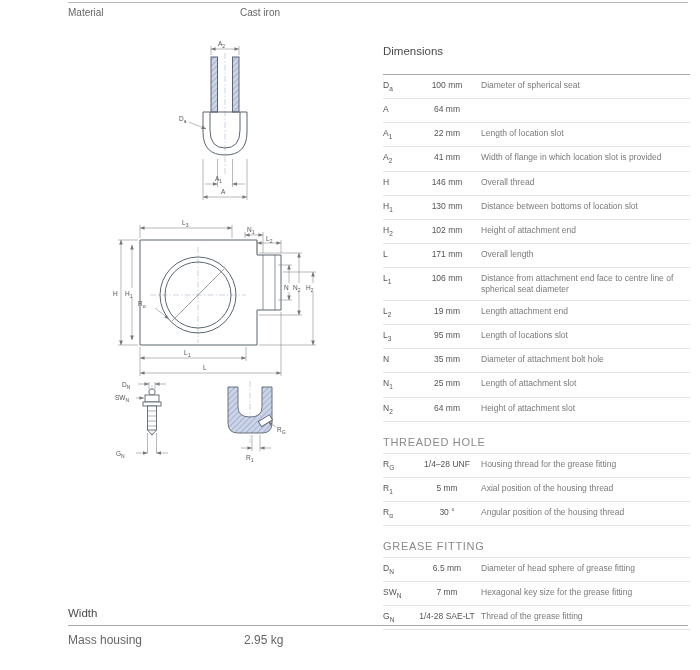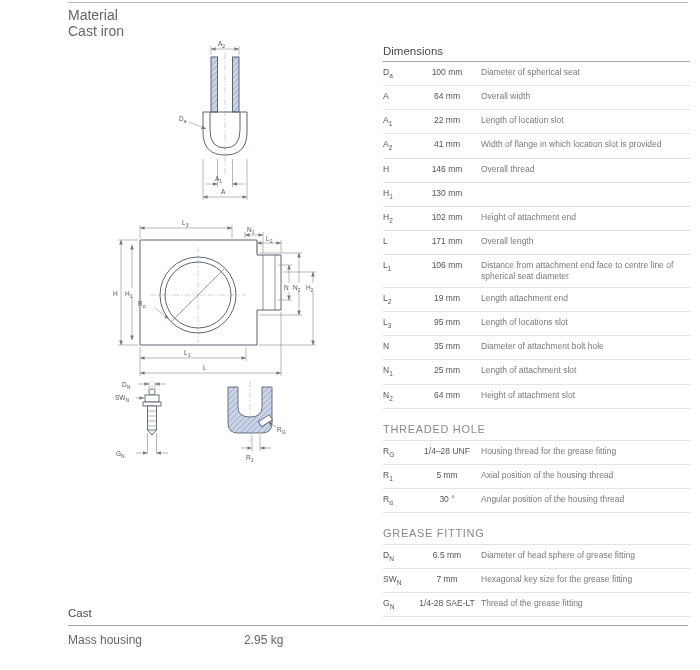--- a/index.html
+++ b/index.html
@@ -5,31 +5,31 @@
   * { box-sizing: border-box; margin: 0; padding: 0; }
   html, body { background: #fff; }
   body {
     width: 700px; height: 670px; position: relative;
     font-family: "Liberation Sans", sans-serif; color: #555;
     overflow: hidden;
   }
   .material-row {
     position: absolute; left: 68px; top: 2px; width: 620px;
     border-top: 1px solid #b8b8b8; padding-top: 4px;
-    display: flex; font-size: 14px; color: #666; flex-direction: column;
+    display: flex; font-size: 10px; color: #666;
   }
   .material-row .label { width: 172px; }
 
   .drawing { position: absolute; left: 100px; top: 35px; width: 240px; height: 445px; }
   svg text { font-size: 6.5px; fill: #555; }
   svg .sub { font-size: 5px; }
 
   .dims { position: absolute; left: 383px; top: 45px; width: 307px; }
   .dims-title {
-    font-size: 11.5px; color: #4a4a4a; padding-bottom: 4px;
+    font-size: 11.5px; color: #4a4a4a; padding-bottom: 17px;
     border-bottom: 1px solid #a8a8a8;
   }
   .spec-row {
     display: flex; align-items: flex-start;
     padding: 5px 0 5px; border-bottom: 1px solid #e4e4e4;
     font-size: 8.5px; line-height: 1.3;
   }
   .col-sym { width: 30px; flex-shrink: 0; color: #555; }
   .col-sym sub { font-size: 6.5px; }
   .col-val { width: 68px; flex-shrink: 0; color: #555; text-align: center; }
@@ -201,40 +201,40 @@
   <div class="dims-title">Dimensions</div>
   <div id="dimension-rows">
       <div class="spec-row">
         <span class="col-sym"><span>D</span><sub>a</sub></span>
         <span class="col-val">100 mm</span>
         <span class="col-desc">Diameter of spherical seat</span>
       </div>
       <div class="spec-row">
         <span class="col-sym"><span>A</span><sub></sub></span>
         <span class="col-val">64 mm</span>
-        <span class="col-desc">Overall width</span>
       </div>
       <div class="spec-row">
         <span class="col-sym"><span>A</span><sub>1</sub></span>
         <span class="col-val">22 mm</span>
         <span class="col-desc">Length of location slot</span>
       </div>
       <div class="spec-row">
         <span class="col-sym"><span>A</span><sub>2</sub></span>
         <span class="col-val">41 mm</span>
         <span class="col-desc">Width of flange in which location slot is provided</span>
       </div>
       <div class="spec-row">
         <span class="col-sym"><span>H</span><sub></sub></span>
         <span class="col-val">146 mm</span>
         <span class="col-desc">Overall thread</span>
       </div>
       <div class="spec-row">
         <span class="col-sym"><span>H</span><sub>1</sub></span>
         <span class="col-val">130 mm</span>
+        <span class="col-desc">Distance between bottoms of location slot</span>
       </div>
       <div class="spec-row">
         <span class="col-sym"><span>H</span><sub>2</sub></span>
         <span class="col-val">102 mm</span>
         <span class="col-desc">Height of attachment end</span>
       </div>
       <div class="spec-row">
         <span class="col-sym"><span>L</span><sub></sub></span>
         <span class="col-val">171 mm</span>
         <span class="col-desc">Overall length</span>
@@ -302,18 +302,18 @@
       </div>
       <div class="spec-row">
         <span class="col-sym"><span>G</span><sub>N</sub></span>
         <span class="col-val">1/4-28 SAE-LT</span>
         <span class="col-desc">Thread of the grease fitting</span>
       </div>
     </div>
 </div>
 
 <div class="mass">
-  <div class="mass-title">Cast</div>
+  <div class="mass-title">Width</div>
   <div class="mass-row">
     <span class="label">Mass housing</span>
     <span class="value">2.95 kg</span>
   </div>
 </div>
 
 </body></html>

